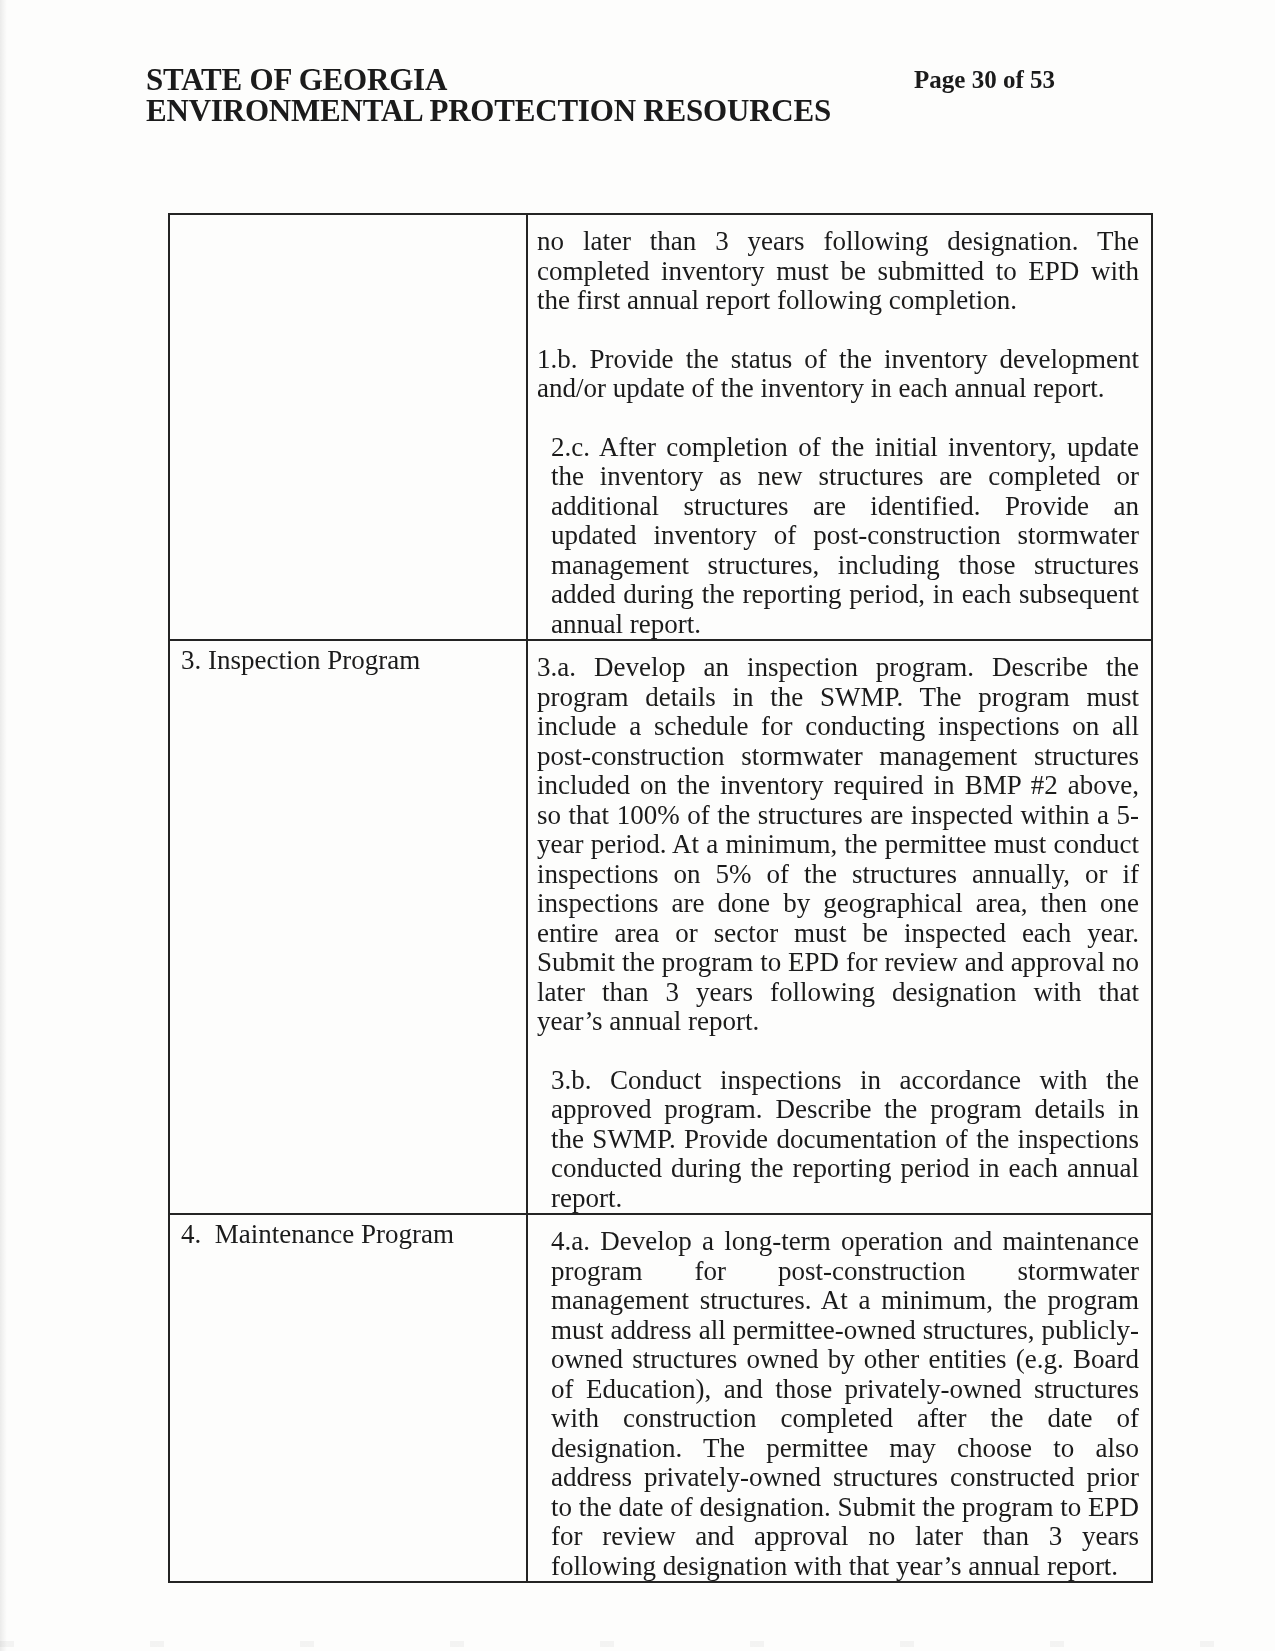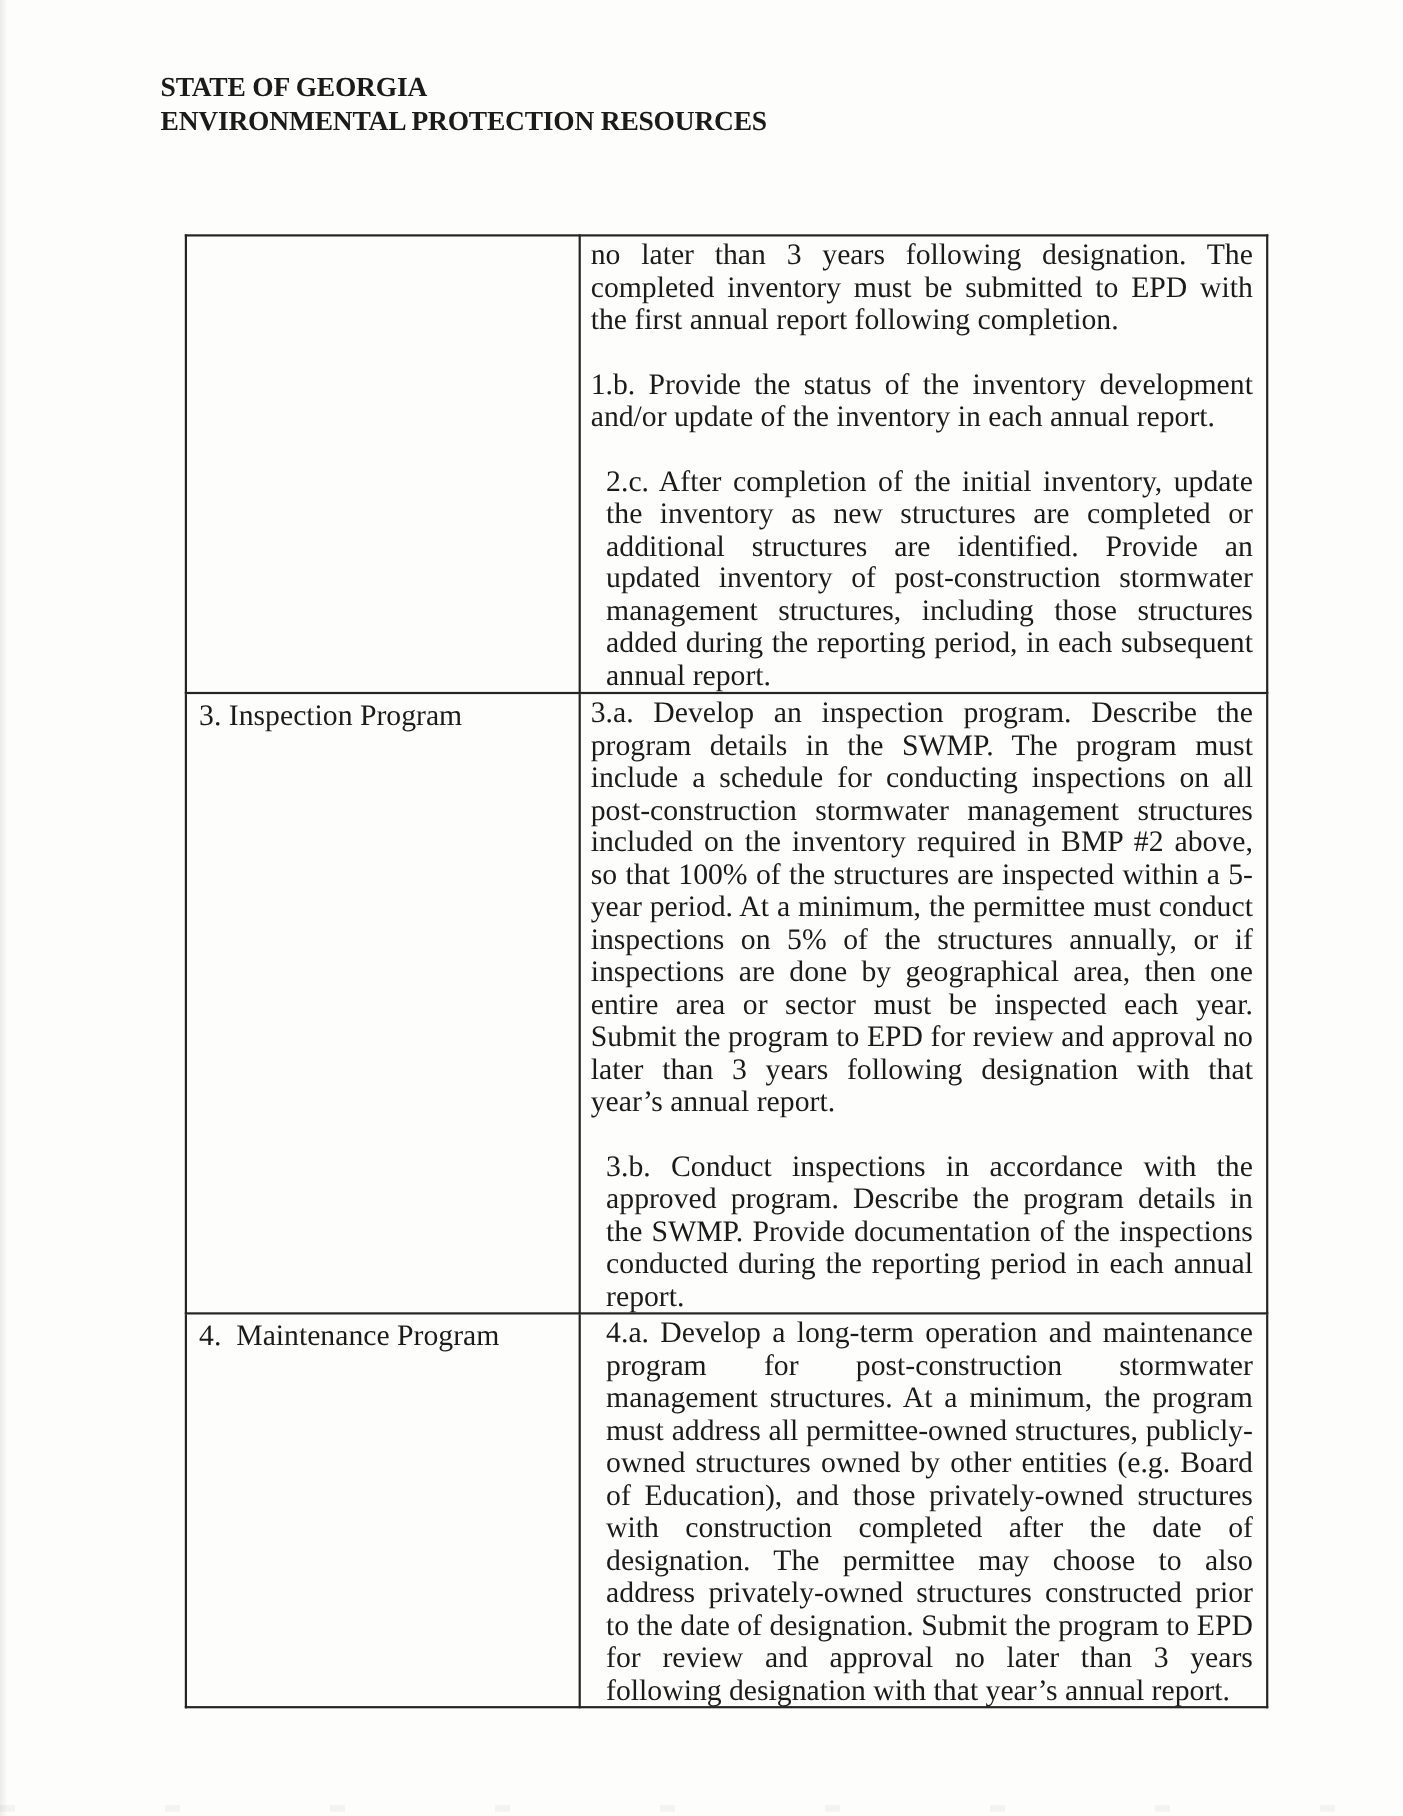--- a/index.html
+++ b/index.html
@@ -32,21 +32,21 @@
       rgba(0,0,0,0.04) 0 14px, rgba(0,0,0,0) 14px 150px);
     pointer-events: none;
   }
 
   
   .agency {
     position: absolute;
     left: 146px;
     top: 64px;
     font-weight: bold;
-    font-size: 25px;
+    font-size: 31px;
     line-height: 31px;
     letter-spacing: -0.2px;
     white-space: nowrap;
   }
   .pageinfo {
     position: absolute;
     top: 64px;
     right: 220px;
     width: 420px;
     text-align: right;
@@ -71,21 +71,21 @@
     font-size: 27px;
     line-height: 29.5px;
   }
   td.c1 {
     width: 335px;
     padding: 5px 10px 0 11px;
     margin-left: 39px;
   }
   td.c2 {
     width: 602px;
-    padding: 2px 12px 0 9px;
+    padding: 12px 12px 0 9px;
   }
   tr.r0 td { height: 373px; }
   tr.r1 td { height: 545px; }
   tr.r2 td { height: 349px; }
 
   .bmp-label {
     white-space: pre-wrap; 
   }
   p.para {
     margin: 0 0 29px 0;
@@ -99,20 +99,21 @@
 <div class="page">
   <div class="scan-edge"></div>
   <div class="scan-bottom"></div>
 
   <div class="agency">
     <div>STATE OF GEORGIA</div>
     <div>ENVIRONMENTAL PROTECTION RESOURCES</div>
   </div>
 
   <div class="pageinfo">
+    <div>Page 30 of 53</div>
   </div>
 
   <table class="bmp-table">
     <tbody>
         <tr class="r0">
       <td class="c1">
         <div class="bmp-label"></div>
       </td>
       <td class="c2">
         <p class="para">no later than 3 years following designation.  The completed inventory must be submitted to EPD with the first annual report following completion.</p>

